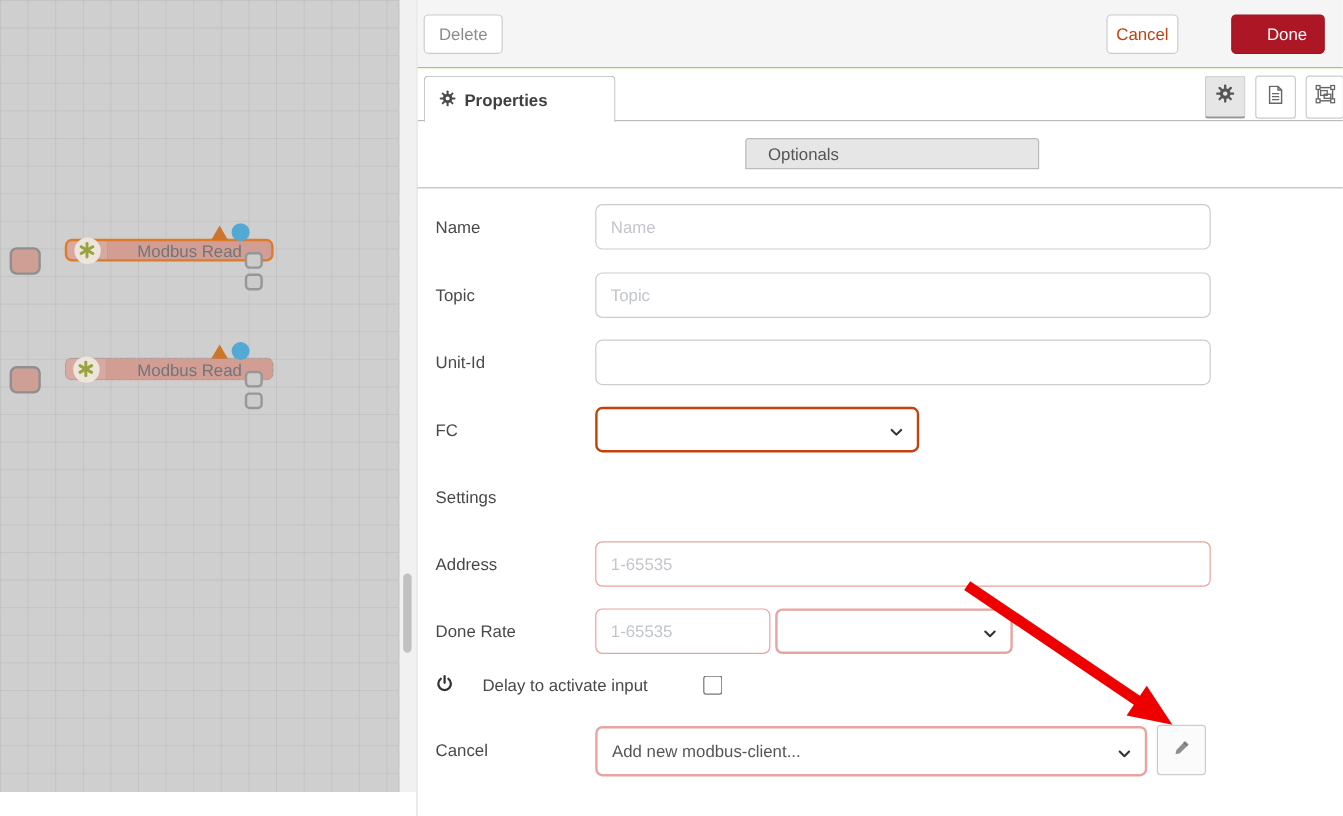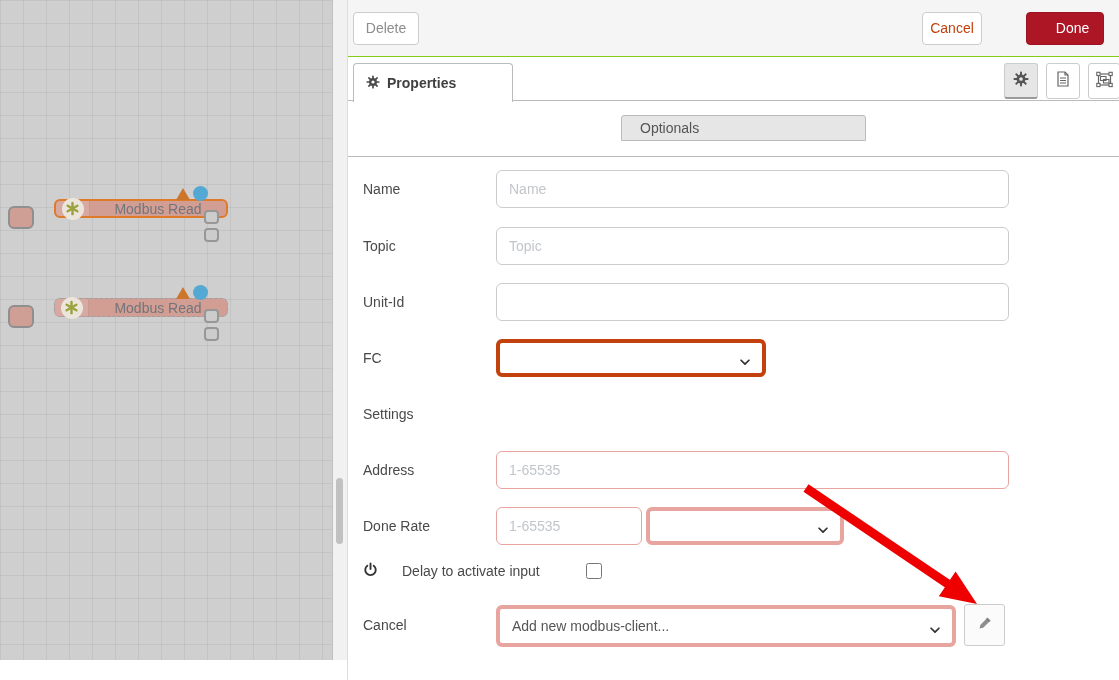--- a/index.html
+++ b/index.html
@@ -80,21 +80,21 @@
   .subtab-optionals { left:273px; background:#e6e6e6; color:#555; border-radius:3px 3px 0 0; }
 
   .form-label { position:absolute; left:15px; font-size:14px; color:#494949; }
   .txt {
     position:absolute; left:148px; width:513px; height:38px; border:1px solid #ccc; border-radius:6px;
     font-size:14px; color:#555; padding:0 12px; font-family:"Liberation Sans", sans-serif; background:#fff;
   }
   .txt::placeholder { color:#c2c6ca; opacity:1; }
   .txt.invalid { border-color:#e8a49e; }
   .sel {
-    position:absolute; height:38px; border:4px solid #c2410c; border-radius:6px; background:#fff;
+    position:absolute; height:38px; border:2px solid #c2410c; border-radius:6px; background:#fff;
     font-size:14px; color:#555; display:flex; align-items:center; padding:4px 12px; cursor:pointer;
   }
   .sel.invalid { border-color:#e8a49e; }
   .sel .chev { position:absolute; right:10px; top:12px; }
   .checkbox {
     position:absolute; left:238px; width:16px; height:16px; border:1px solid #8f8f8f; border-radius:3px; background:#fff; cursor:pointer;
   }
   .delay-label { position:absolute; left:15px; display:flex; align-items:center; gap:24px; font-size:14px; color:#494949; }
   .pencil-btn {
     position:absolute; left:616px; width:41px; height:42px; background:#fbfbfb; border:1px solid #ccc; border-radius:3px;

